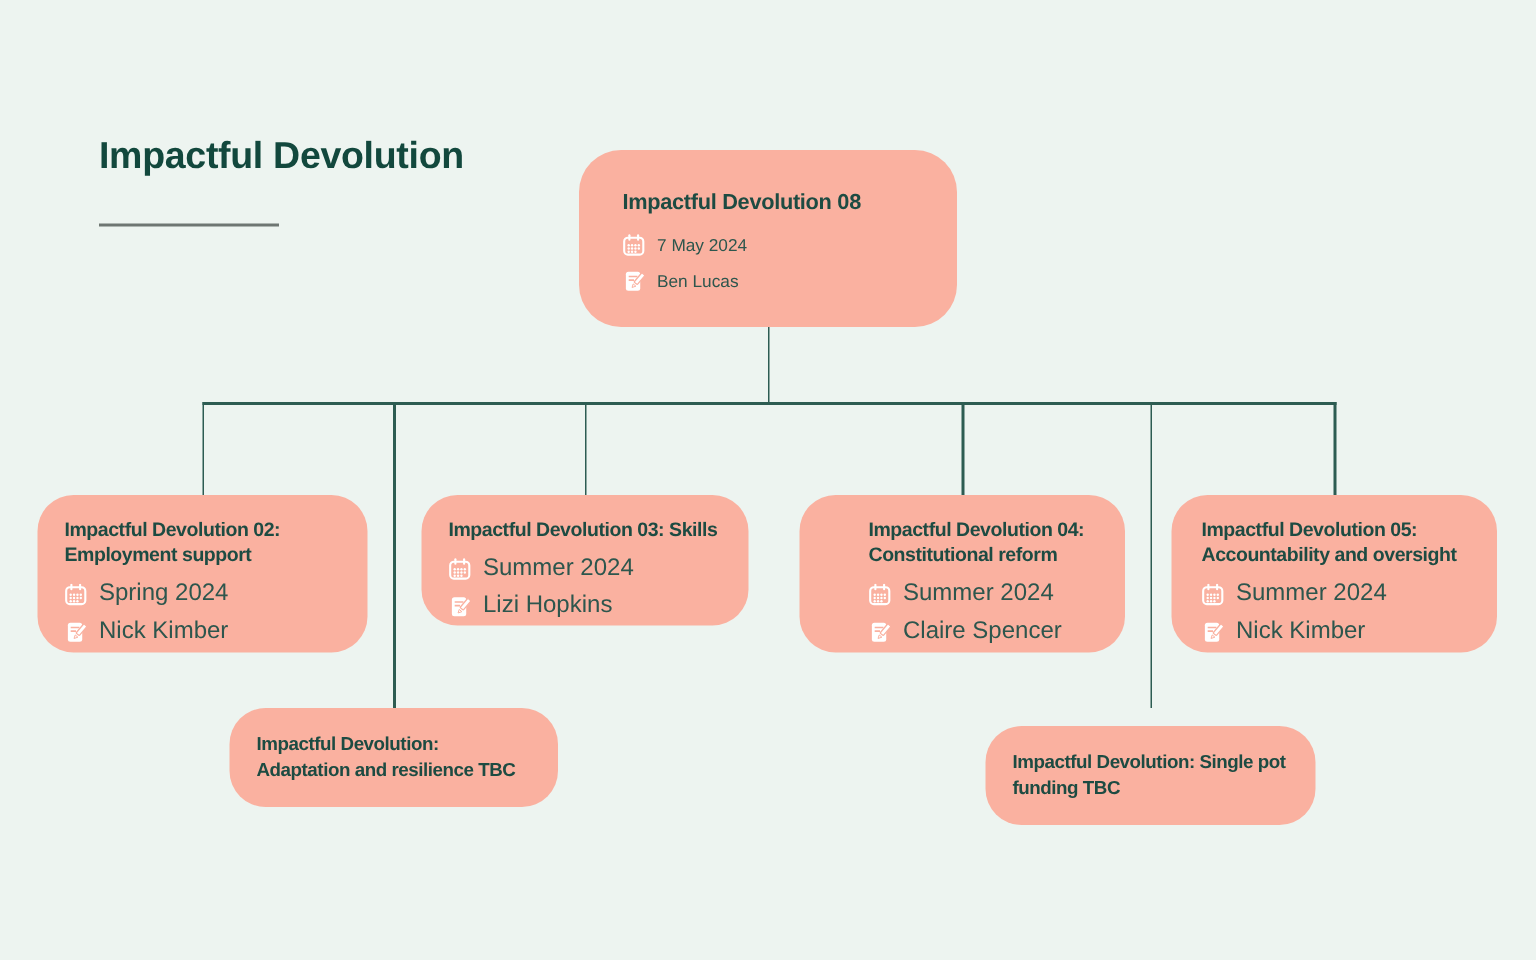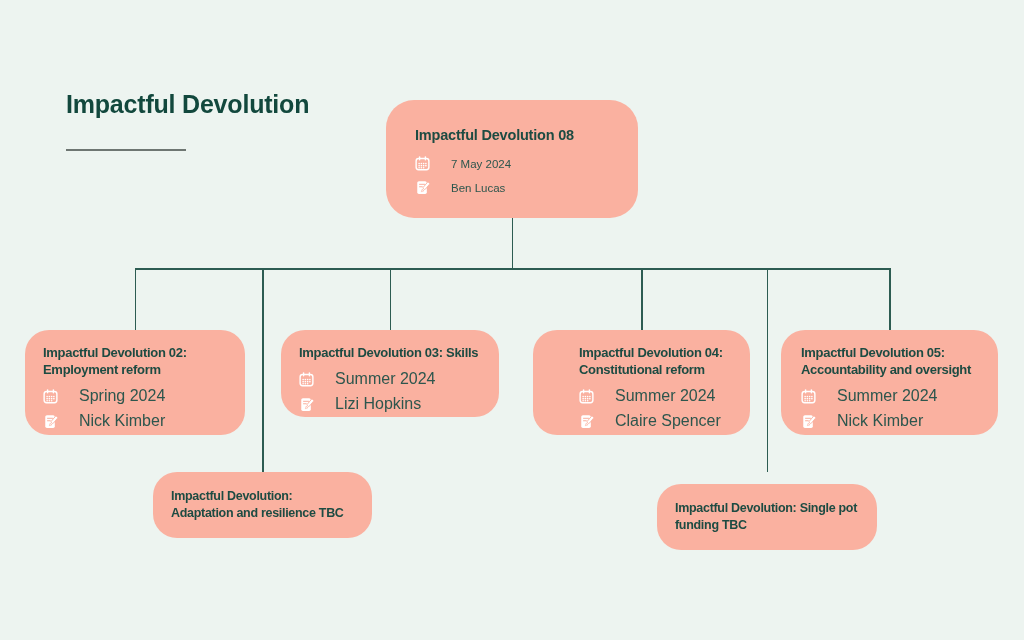--- a/index.html
+++ b/index.html
@@ -64,21 +64,21 @@
   .card-04{left:533px;top:330px;width:217px;height:105px;padding-left:46px;}
   .card-05{left:781px;top:330px;width:217px;height:105px;padding-left:20px;}
   .sub-card{
     border-radius:24px;display:flex;align-items:center;padding:0 16px 0 18px;
   }
   .sub-card .card-title{font-size:12.5px;letter-spacing:-0.3px;line-height:17px;}
   .card-s1{left:153px;top:472px;width:219px;height:66px;}
   .card-s2{left:657px;top:484px;width:220px;height:66px;}
 
   
-  .meta-row{display:flex;align-items:center;gap:21px;margin-bottom:7px;}
+  .meta-row{display:flex;align-items:center;gap:8px;margin-bottom:7px;}
   .root-card .meta-row{margin-bottom:9px;}
   .meta-icon{width:15px;height:15px;display:inline-flex;flex:0 0 auto;}
   .meta-icon svg{width:15px;height:15px;display:block;}
   .meta-text{font-size:16px;color:var(--meta_text);letter-spacing:0;}
   .root-card .meta-text{font-size:11.5px;}
 </style>
 </head>
 <body>
 
 <div class="canvas">
@@ -129,21 +129,21 @@
           <rect x="10.6" y="1.9" width="3" height="8.6" rx="0.7" transform="rotate(40 12.1 6.2)" fill="var(--icon)" stroke="var(--card)" stroke-width="0.9"></rect>
           <path d="M7.6 9.9 L9.5 11.5 L6.8 12.4 Z" fill="var(--icon)" stroke="var(--card)" stroke-width="0.7"></path>
         </svg>
       </span>
       <span class="meta-text">Ben Lucas</span>
     </div>
   </section>
 
   <section class="card mid-card card-02">
     <h2 class="card-title">Impactful Devolution 02:
-Employment reform</h2>
+Employment support</h2>
     <div class="meta-row">
       <span class="meta-icon">
         <svg viewBox="0 0 16 16">
           <rect x="1.2" y="2.7" width="13.6" height="12" rx="2.6" fill="none" stroke="var(--icon)" stroke-width="1.5"></rect>
           <line x1="4.9" y1="0.9" x2="4.9" y2="4.1" stroke="var(--icon)" stroke-width="1.5" stroke-linecap="round"></line>
           <line x1="11.1" y1="0.9" x2="11.1" y2="4.1" stroke="var(--icon)" stroke-width="1.5" stroke-linecap="round"></line>
           <g fill="var(--icon)">
             <circle cx="4.4" cy="8" r="0.85"></circle>
               <circle cx="6.8" cy="8" r="0.85"></circle>
               <circle cx="9.2" cy="8" r="0.85"></circle>

